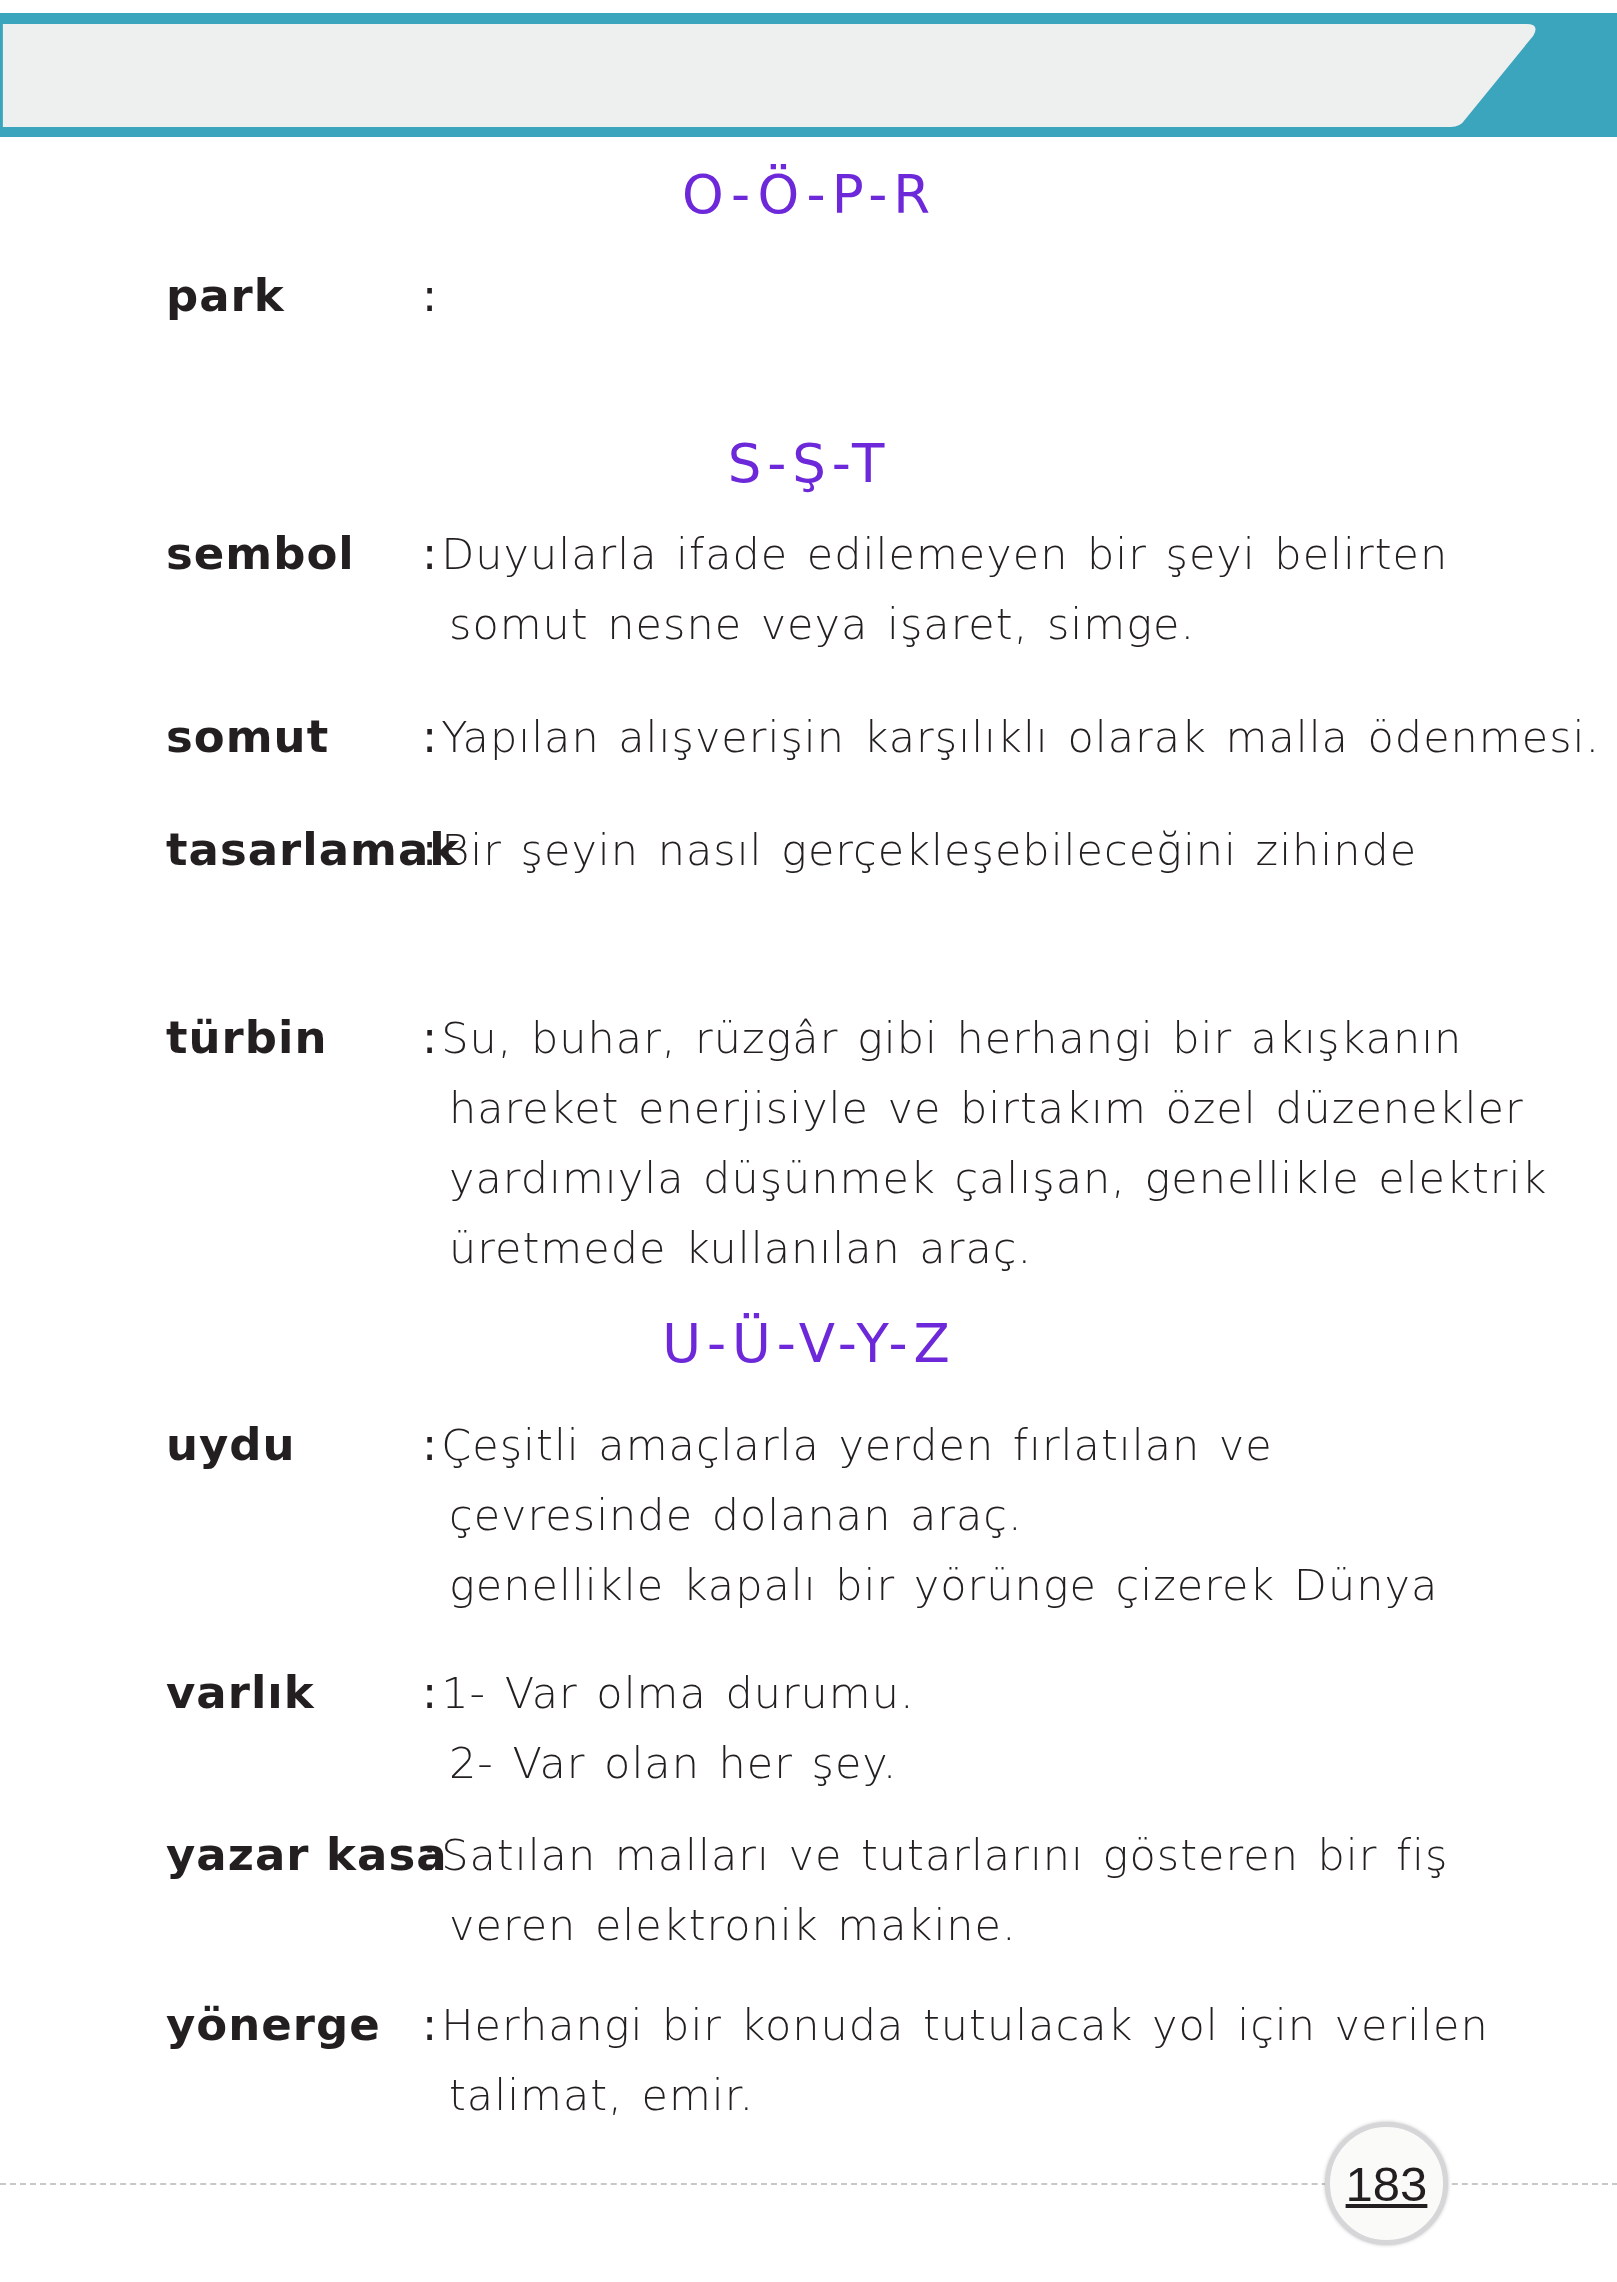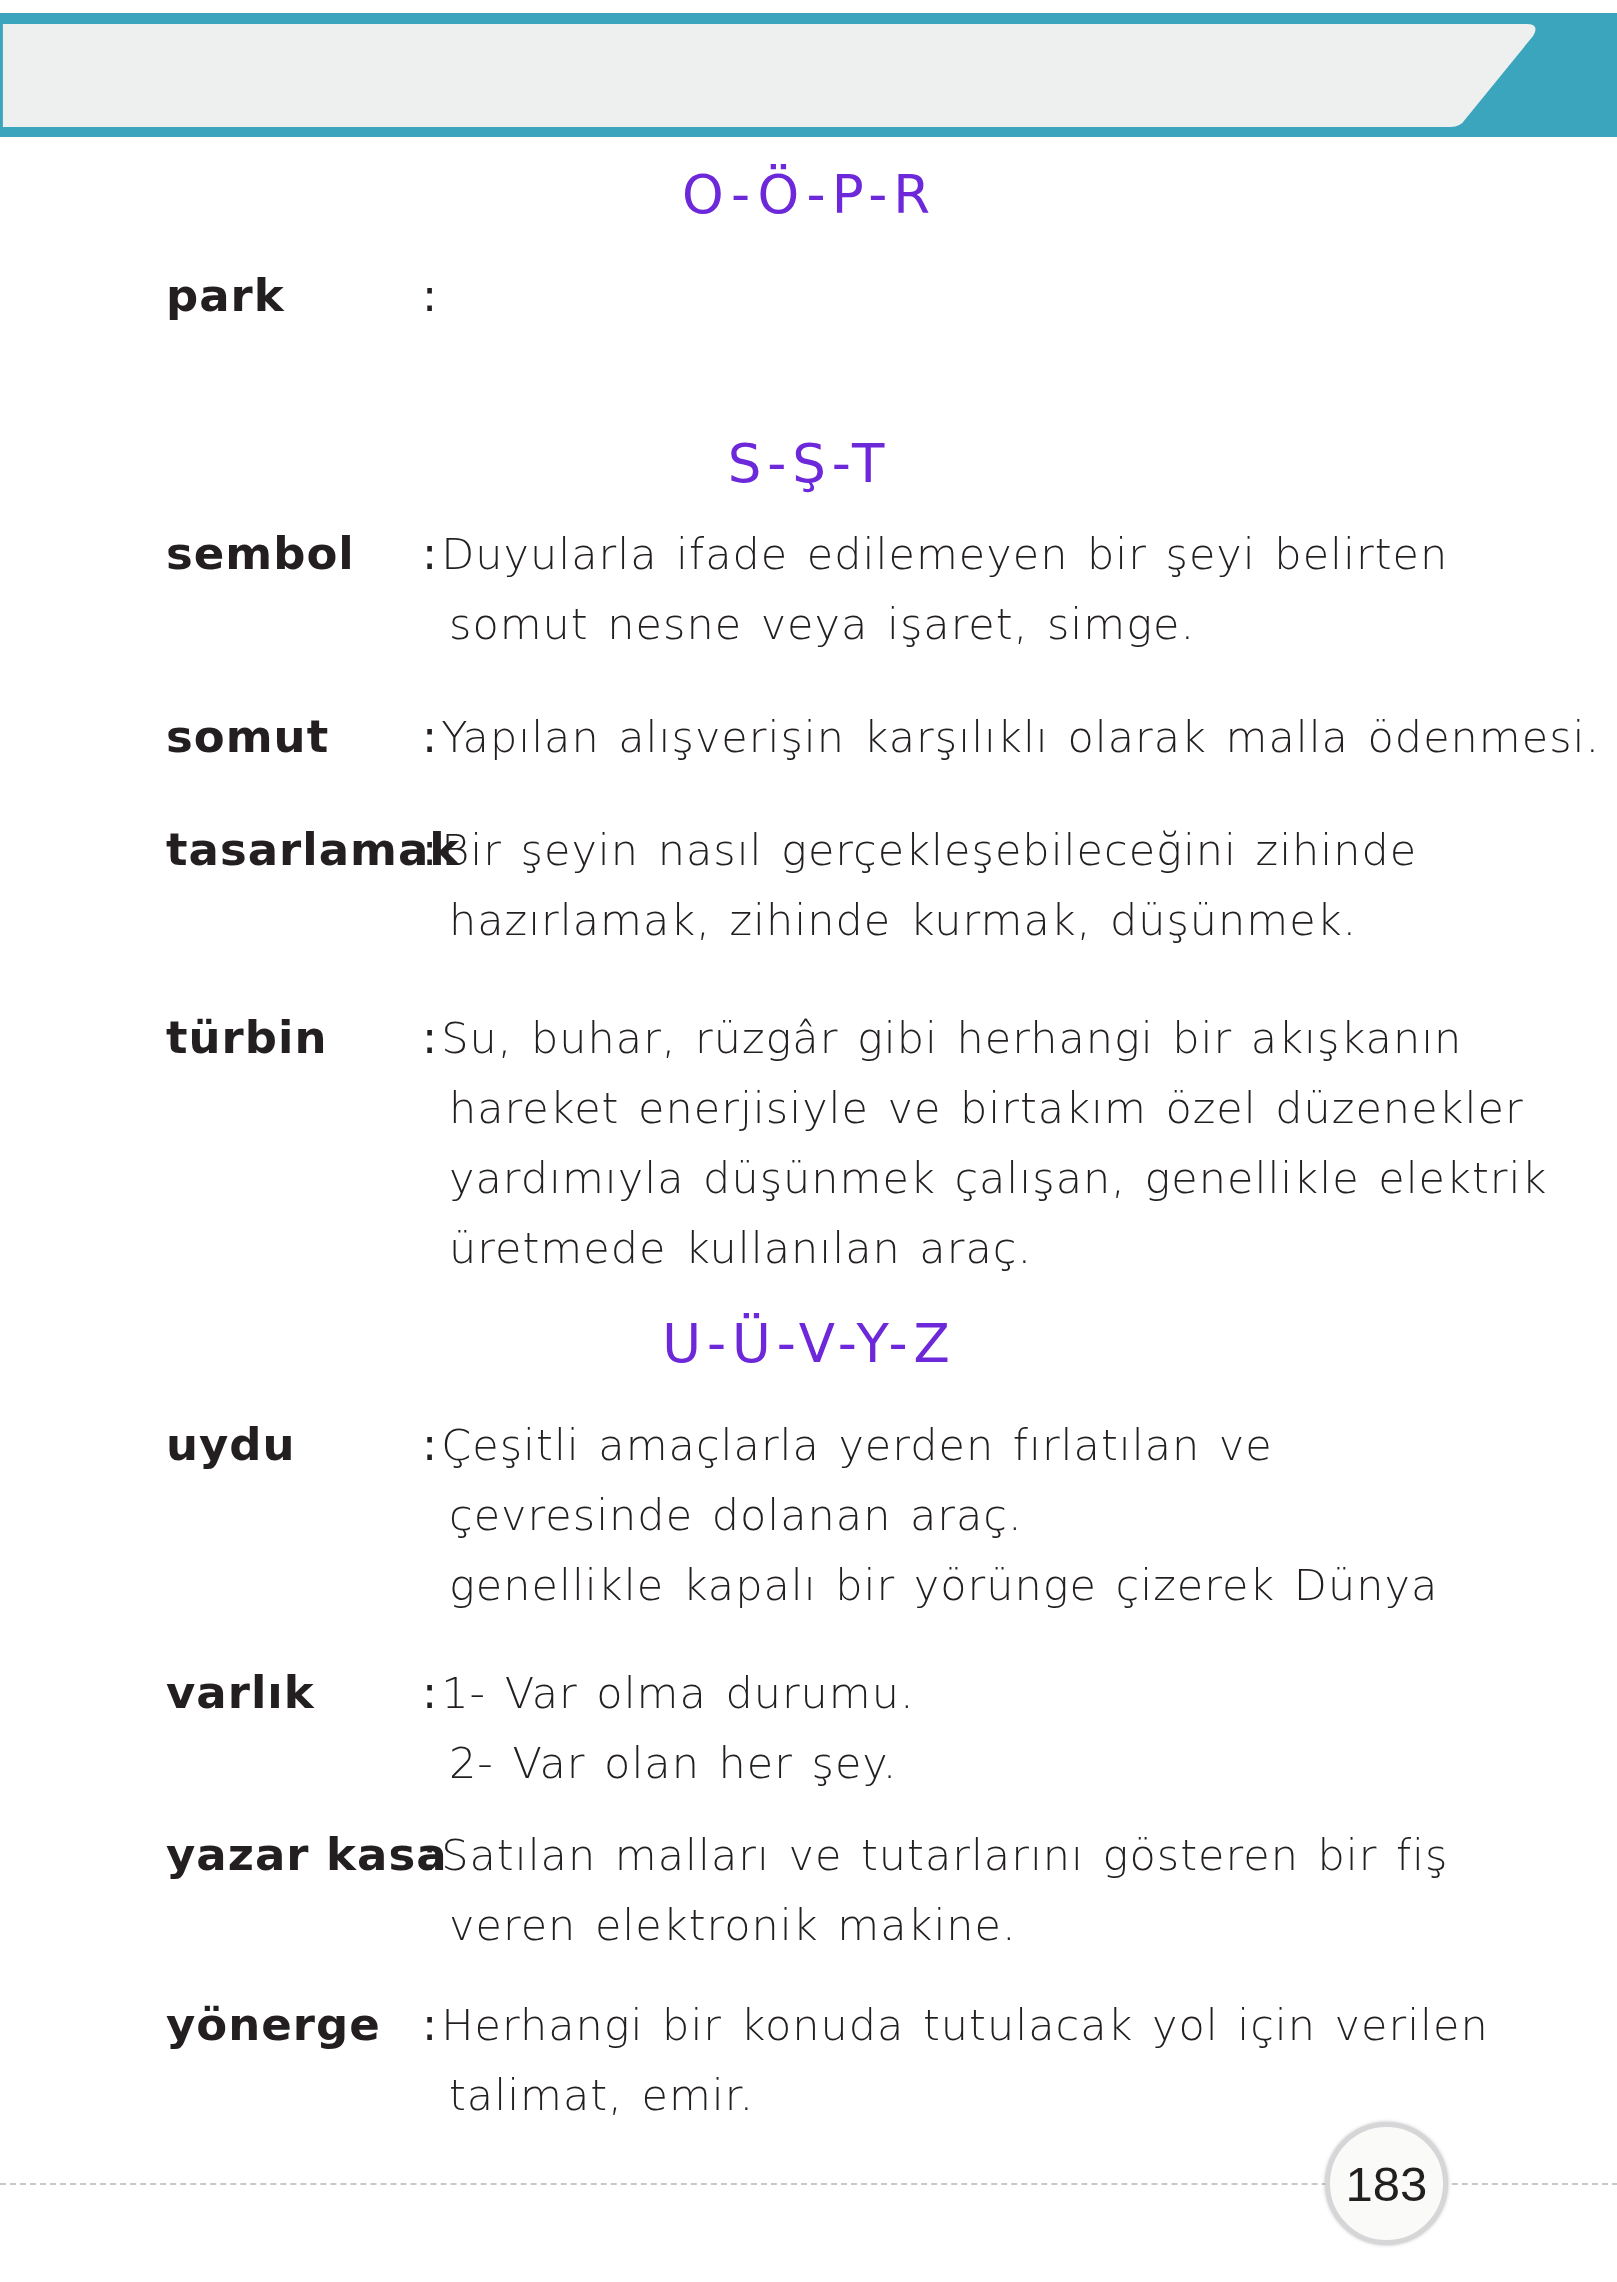--- a/index.html
+++ b/index.html
@@ -34,21 +34,21 @@
   .definition .line { display:block; white-space:nowrap; }
   .definition .line.first { margin-left:-7.8px; }
   .footer-line {
     position:absolute; left:0; top:2183px; width:1618px; height:0;
     border-top:2.9px dashed #c8c8c8;
   }
   .page-badge {
     position:absolute; left:1325px; top:2122px; width:113px; height:113px; border-radius:50%;
     background:#fafaf8; border:5.9px solid #d6d6d8; box-shadow:0 0 3.9px rgba(0,0,0,0.25);
     display:flex; align-items:center; justify-content:center;
-    font-size:49px; color:#231f20; font-family:"Liberation Sans", sans-serif;
+    font-size:49px; color:#231f20; font-family:"Liberation Sans", sans-serif;text-decoration:underline;
   }
 </style>
 </head>
 <body>
 
 <div class="header-band"></div>
 <div class="header-panel">
   <svg width="1543" height="103" viewBox="0 0 1582 106">
     <path d="M0 0 H1568 Q1582 0 1575 12 L1505 98 Q1500 106 1490 106 H0 Z" fill="#eeefef"></path>
   </svg>
@@ -80,21 +80,20 @@
   <span class="definition">
     <span class="line first">Yapılan alışverişin karşılıklı olarak malla ödenmesi.</span>
   </span>
 </div>
 
 <div class="entry" style="top:815px;">
   <span class="term">tasarlamak</span>
   <span class="colon">:</span>
   <span class="definition">
     <span class="line first">Bir şeyin nasıl gerçekleşebileceğini zihinde</span>
-    <span class="line">hazırlamak, zihinde kurmak, düşünmek.</span>
   </span>
 </div>
 
 <div class="entry" style="top:1003px;">
   <span class="term">türbin</span>
   <span class="colon">:</span>
   <span class="definition">
     <span class="line first">Su, buhar, rüzgâr gibi herhangi bir akışkanın</span>
     <span class="line">hareket enerjisiyle ve birtakım özel düzenekler</span>
     <span class="line">yardımıyla düşünmek çalışan, genellikle elektrik</span>

